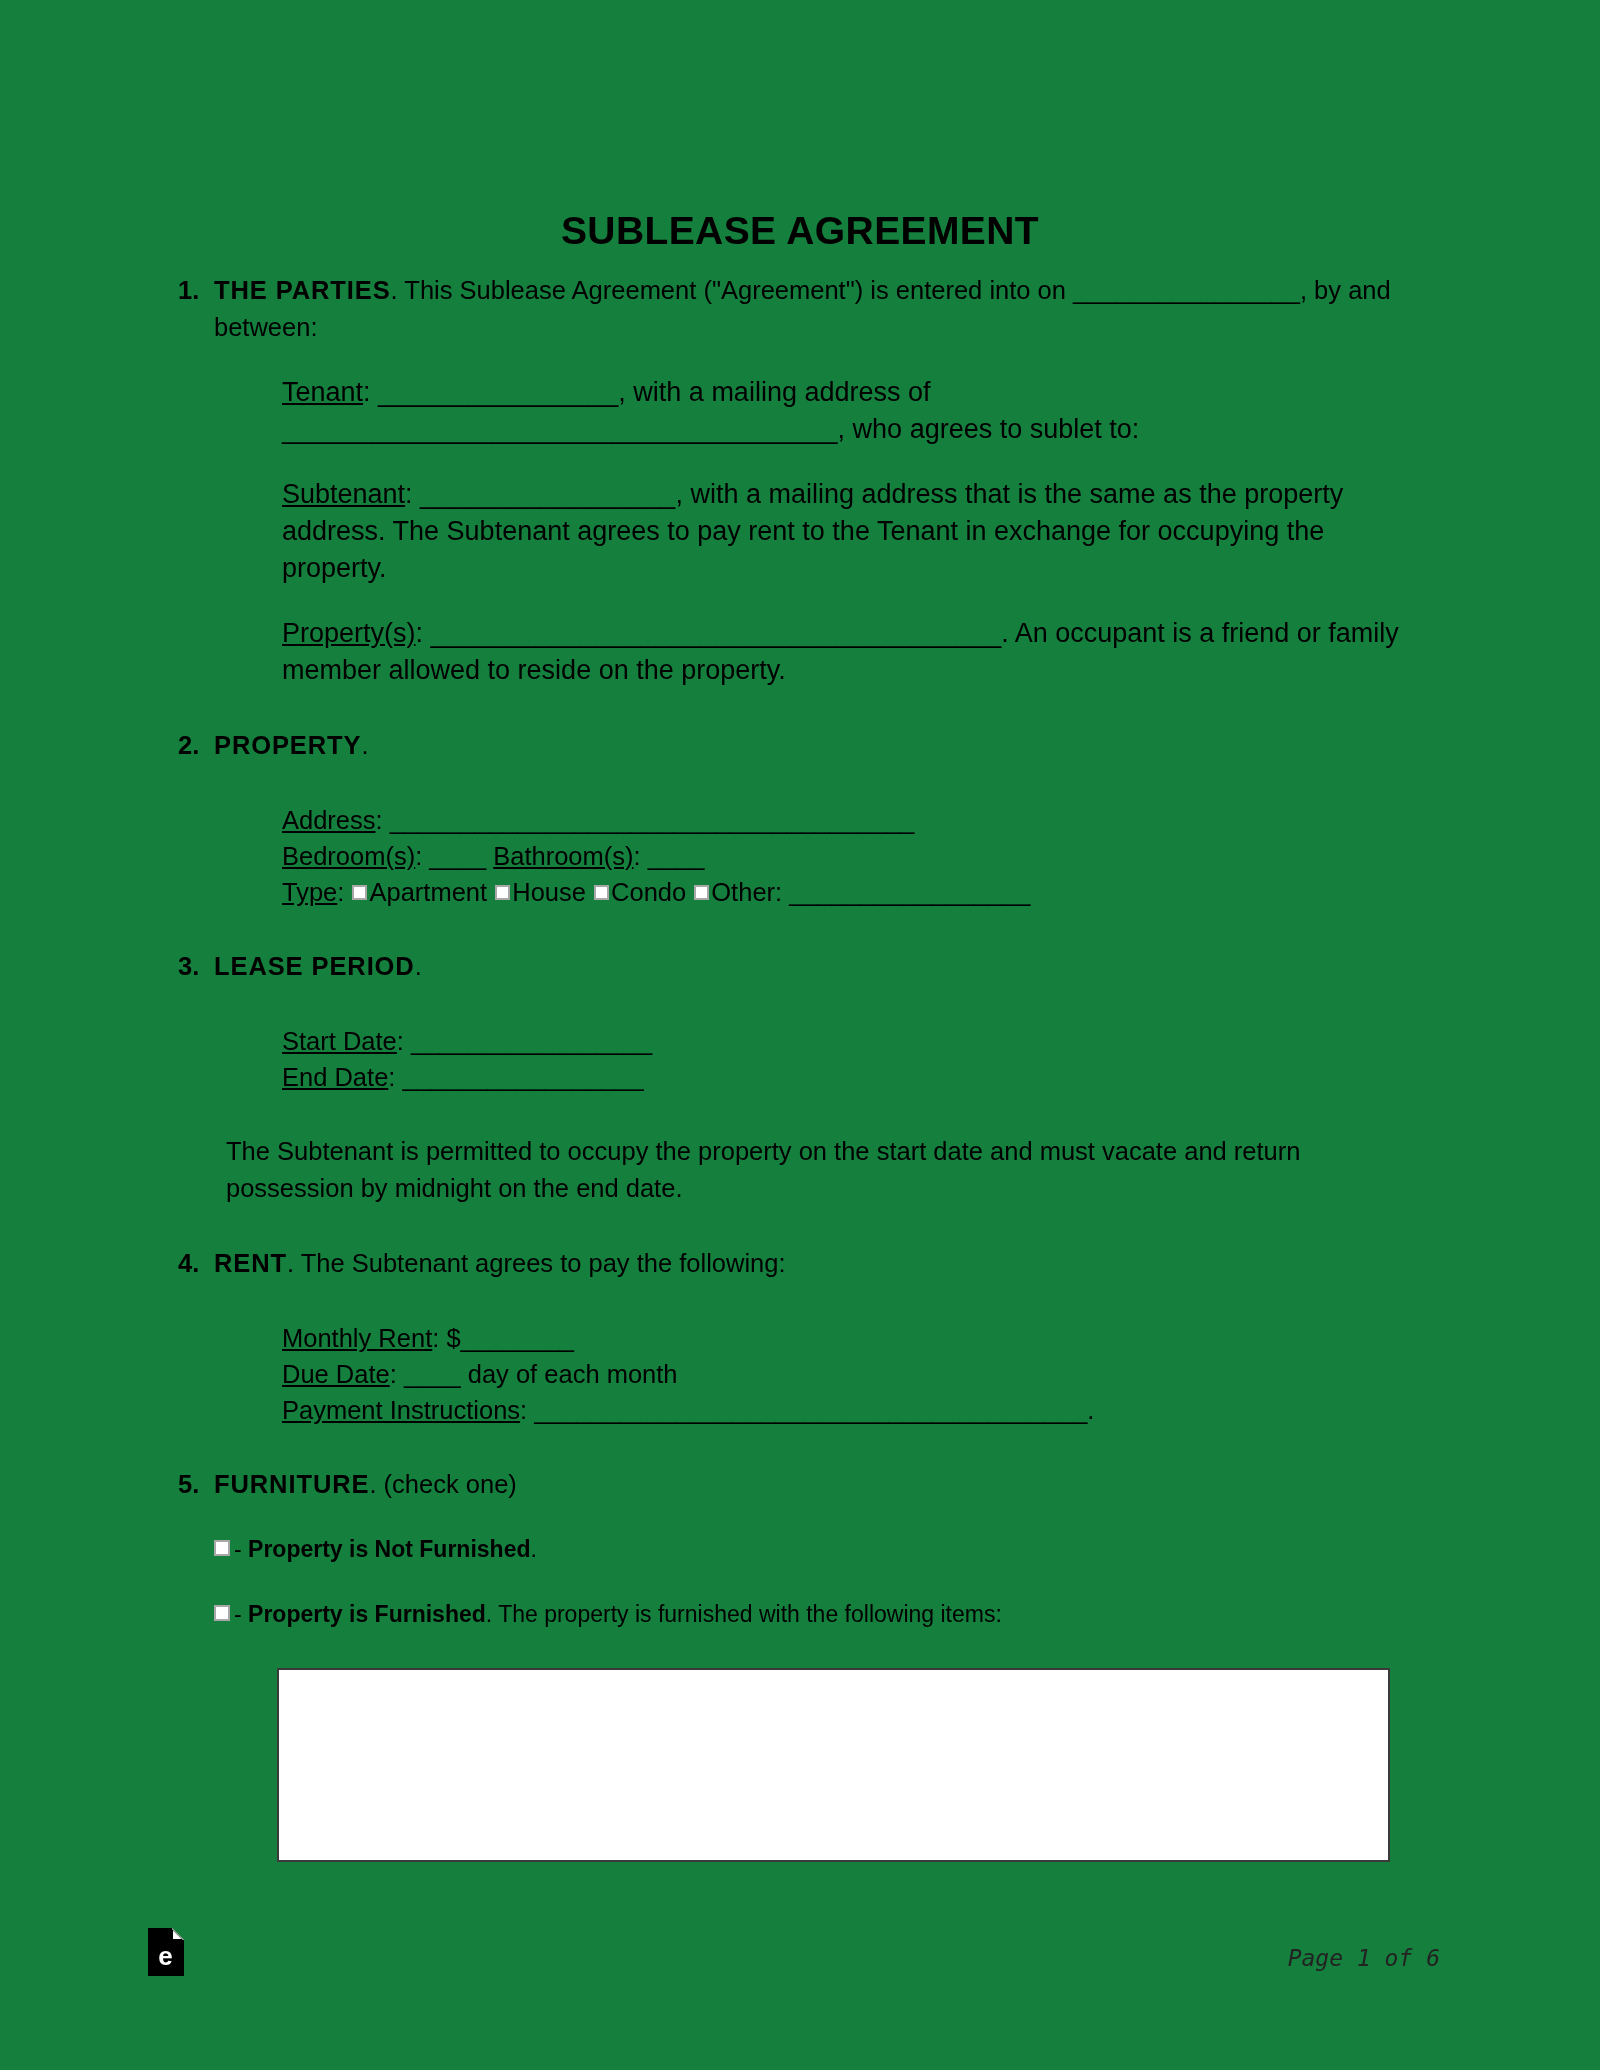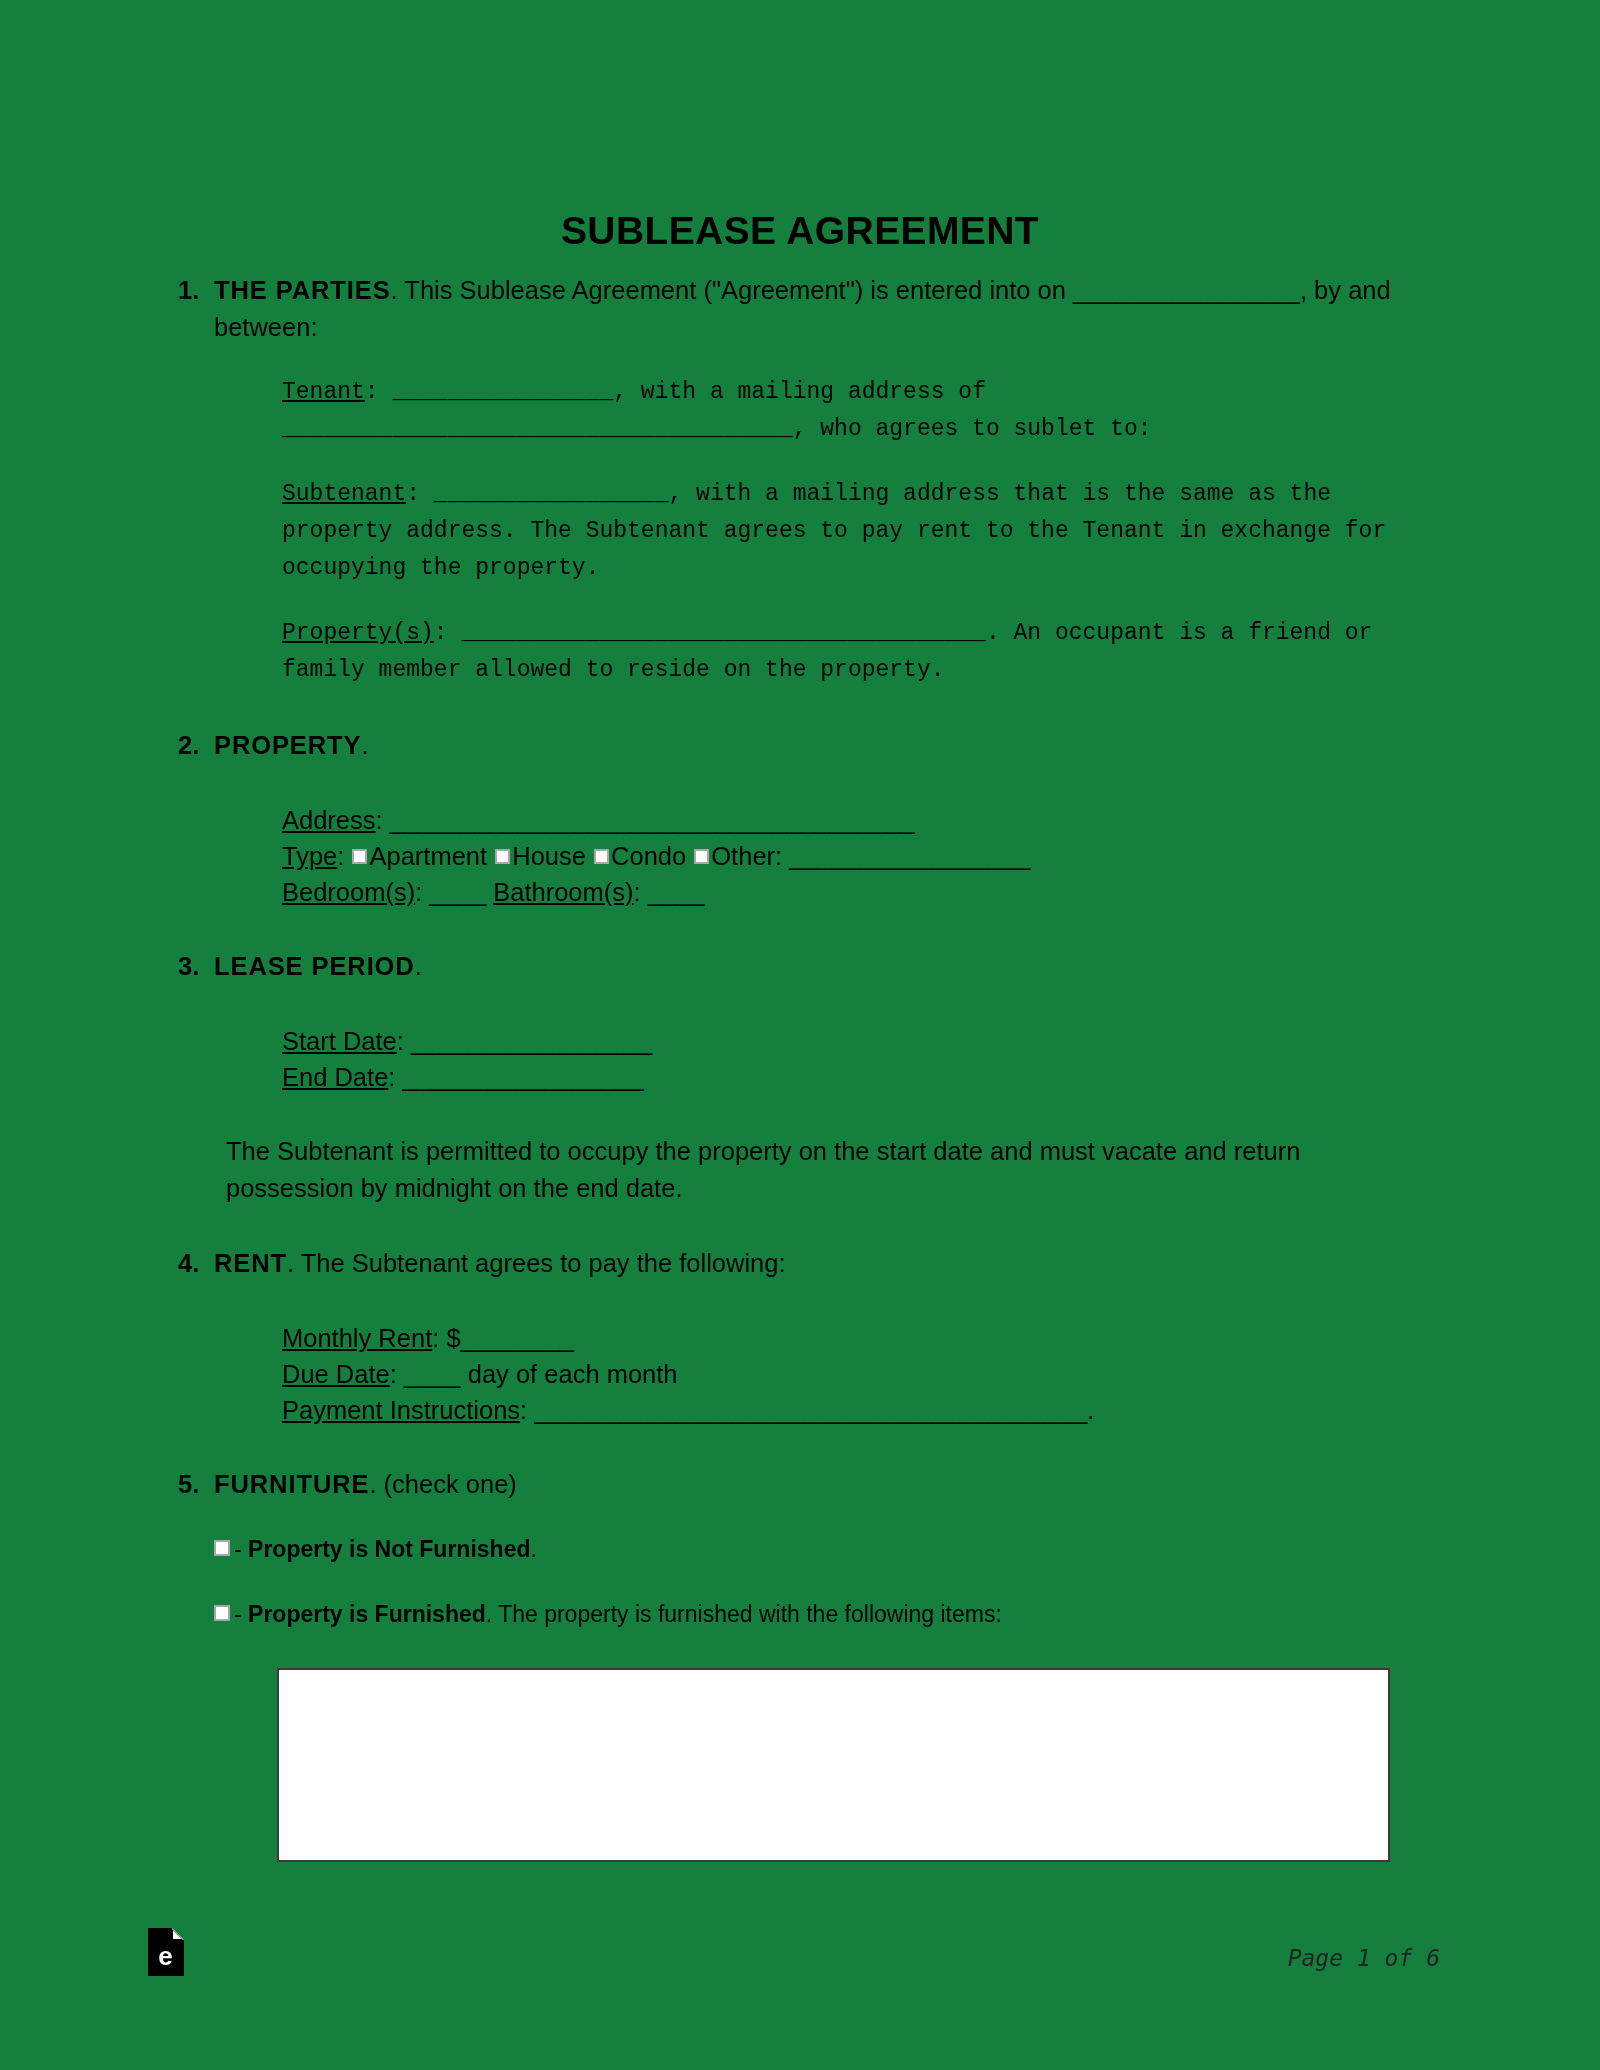--- a/index.html
+++ b/index.html
@@ -48,23 +48,22 @@
     font-size: 25.5px;
   }
   .clause .head {
     font-weight: bold;
     letter-spacing: 0.9px;
   }
 
   
   .indent {
     margin-left: 104px;
-    font-size: 23px;
-    line-height: 37px;
-    font-family: Liberation Mono, monospace;
+    font-size: 27px;
+    line-height: 37px;
   }
   .indent-tight {
     margin-left: 104px;
     font-size: 25.5px;
     line-height: 36px;
   }
   .para {
     margin-left: 48px;
     font-size: 25.5px;
     line-height: 37px;
@@ -172,31 +171,31 @@
       <span class="head">PROPERTY</span><span>.</span>
     </div>
 
     <div class="gap-l"></div>
 
     <div class="indent-tight">
       <span class="u">Address</span><span>: _____________________________________</span>
     </div>
 
     <div class="indent-tight">
+      <span class="u">Bedroom(s)</span><span>: ____</span>
+      <span class="u">Bathroom(s)</span><span>: ____</span>
+    </div>
+
+    <div class="indent-tight">
       <span class="u">Type</span><span>:</span>
       <span class="cbox"></span><span>Apartment</span>
       <span class="cbox"></span><span>House</span>
       <span class="cbox"></span><span>Condo</span>
       <span class="cbox"></span><span>Other:</span>
       <span>_________________</span>
-    </div>
-
-    <div class="indent-tight">
-      <span class="u">Bedroom(s)</span><span>: ____</span>
-      <span class="u">Bathroom(s)</span><span>: ____</span>
     </div>
 
     <div class="gap-l"></div>
 
     <div class="clause">
       <span class="num">3.</span>
       <span class="head">LEASE PERIOD</span><span>.</span>
     </div>
 
     <div class="gap-l"></div>

